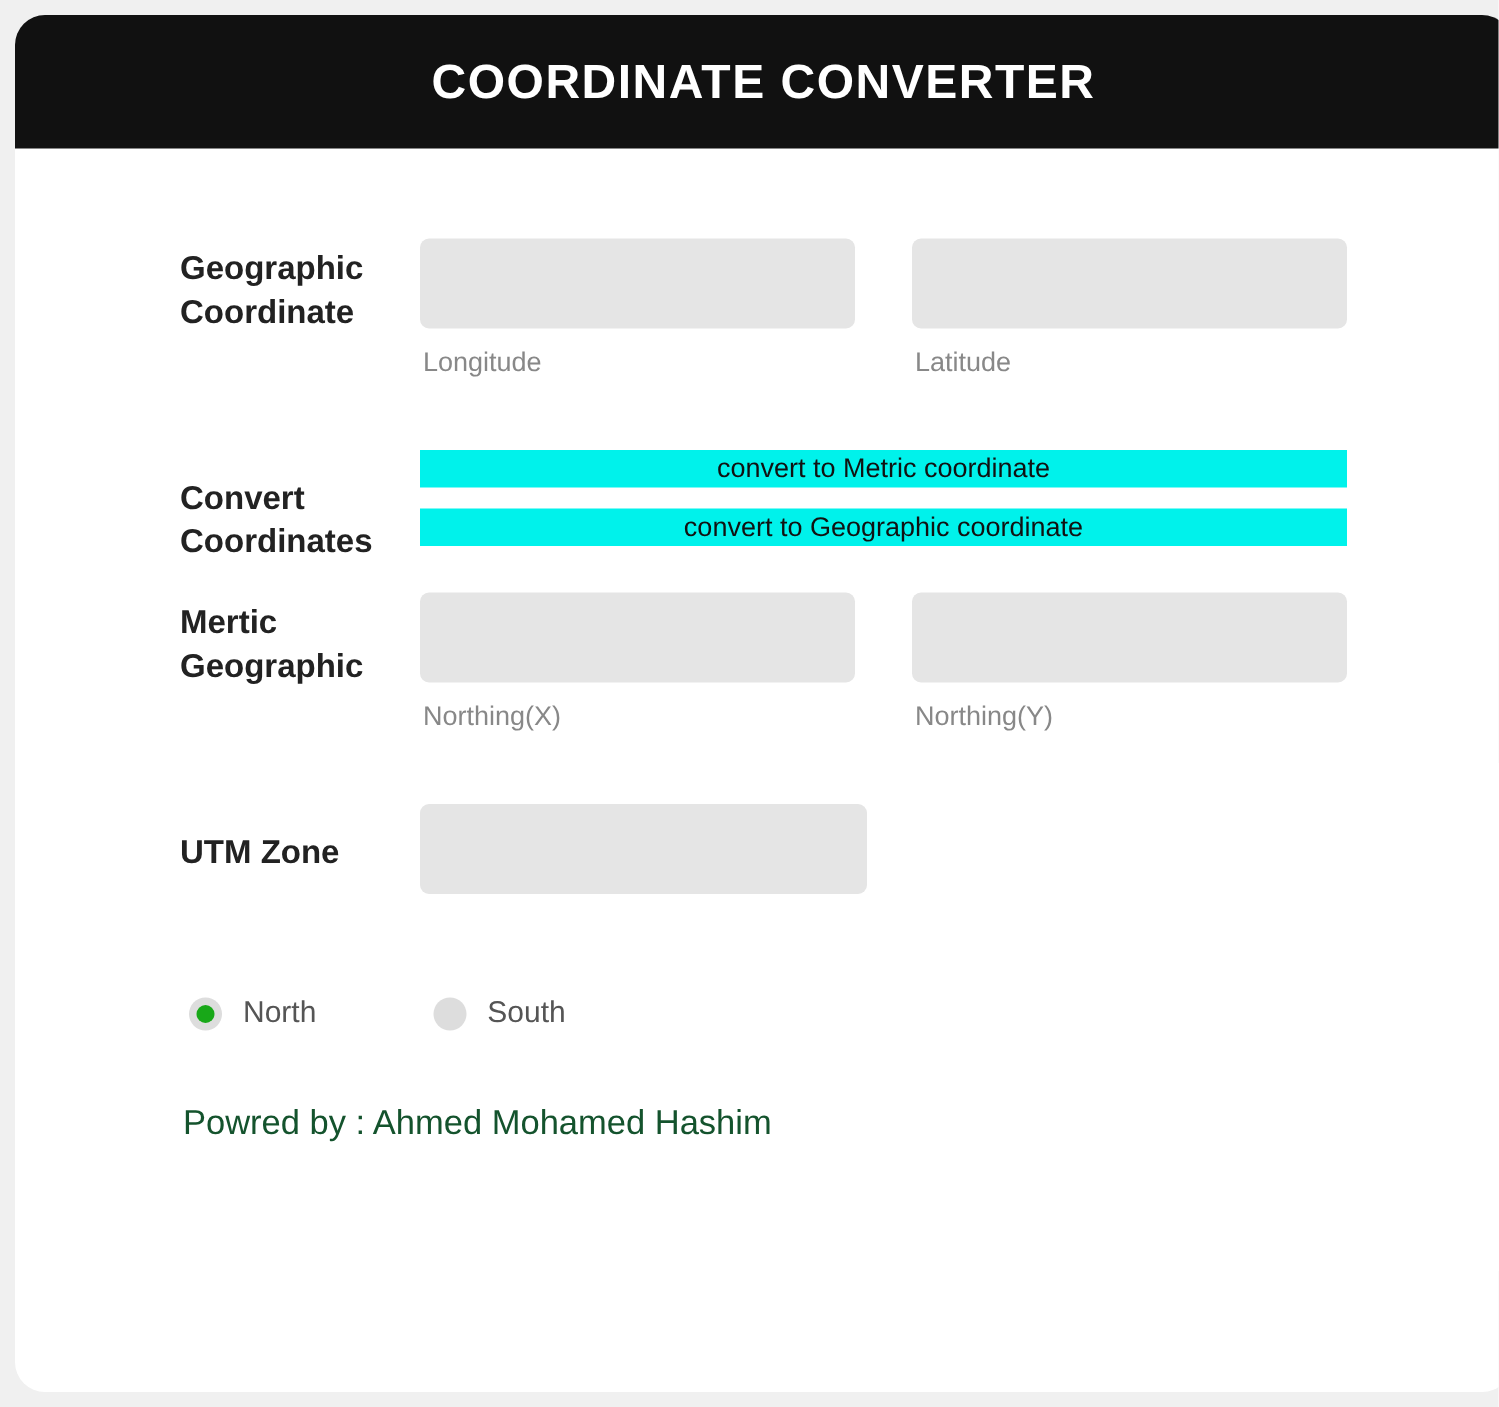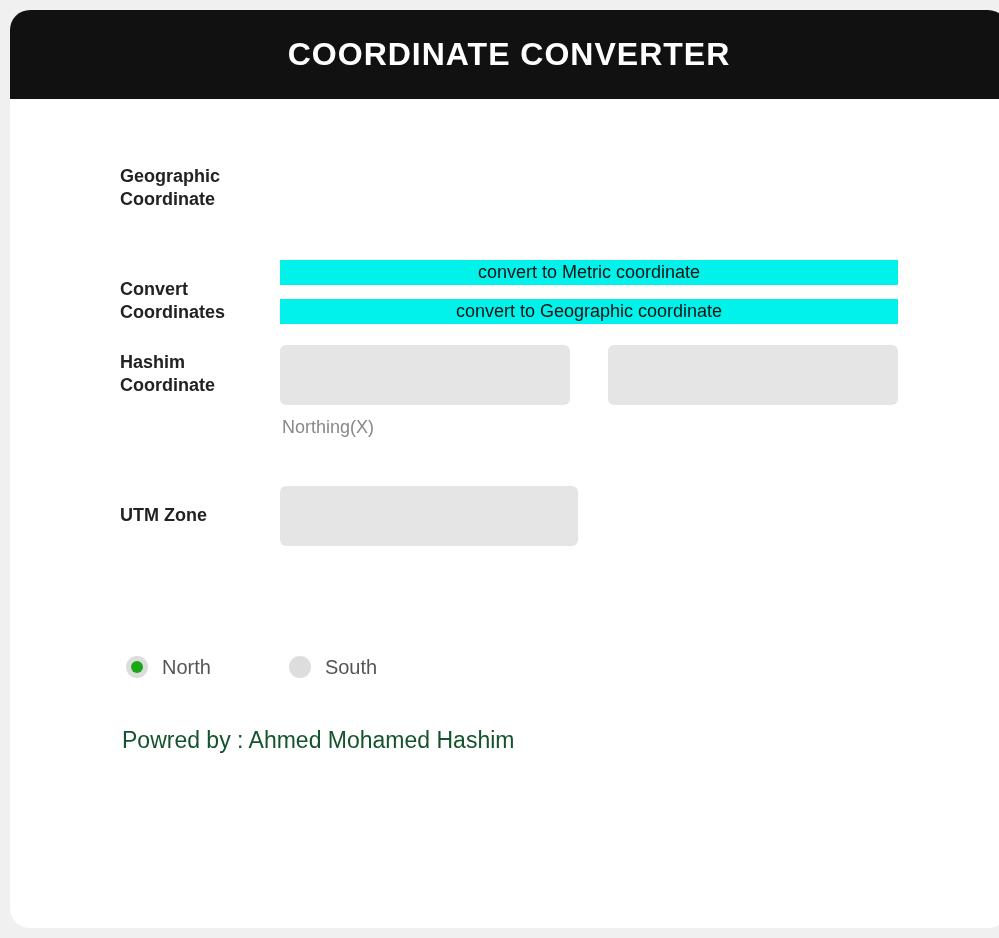--- a/index.html
+++ b/index.html
@@ -38,21 +38,21 @@
       display: flex;
       align-items: flex-start;
       margin-bottom: 48px;
     }
     .label-col {
       width: 160px;
       flex-shrink: 0;
       padding-top: 6px;
     }
     .label-col .lbl {
-      font-size: 18px;
+      font-size: 22px;
       font-weight: bold;
       color: #222;
       line-height: 1.3;
     }
     .fields-col {
       flex: 1;
       display: flex;
       gap: 38px;
     }
     .field {
@@ -92,21 +92,21 @@
       border: none;
       font-size: 18px;
       padding: 2px 16px;
       text-align: center;
       cursor: pointer;
       font-family: inherit;
     }
     .radio-row {
       display: flex;
       gap: 78px;
-      margin-top: 110px;
+      margin-top: 68px;
       margin-left: 6px;
       margin-bottom: 48px;
     }
     .radio-item {
       display: flex;
       align-items: center;
       gap: 14px;
       cursor: pointer;
     }
     .radio {
@@ -145,43 +145,54 @@
   <div class="header">
     <h1>COORDINATE CONVERTER</h1>
   </div>
 
   <div class="content">
 
     <div class="row">
       <div class="label-col">
         <div class="lbl">Geographic Coordinate</div>
       </div>
+      <div class="fields-col">
+        <div class="field">
+          <input type="text" value="" style="">
+          <span class="sub">Longitude</span>
+        </div>
+        <div class="field">
+          <input type="text" value="" style="">
+          <span class="sub">Latitude</span>
+        </div>
+      </div>
     </div>
 
     <div class="convert-row">
       <div class="label-col" style="padding-top:18px;">
         <div class="lbl">Convert Coordinates</div>
       </div>
       <div class="convert-btns">
         <button class="convert-btn">convert to Metric coordinate</button>
         <button class="convert-btn">convert to Geographic coordinate</button>
       </div>
     </div>
 
     <div class="row" style="margin-top:20px;">
       <div class="label-col">
-        <div class="lbl">Hashim Coordinate</div>
+        <div class="lbl">Mertic Geographic</div>
       </div>
       <div class="fields-col">
         <div class="field">
           <input type="text" value="" style="">
           <span class="sub">Northing(X)</span>
         </div>
         <div class="field">
           <input type="text" value="" style="">
+          <span class="sub">Northing(Y)</span>
         </div>
       </div>
     </div>
 
     <div class="row">
       <div class="label-col" style="padding-top:18px;">
         <div class="lbl">UTM Zone</div>
       </div>
       <div class="fields-col">
         <div class="field" style="max-width:298px;">

